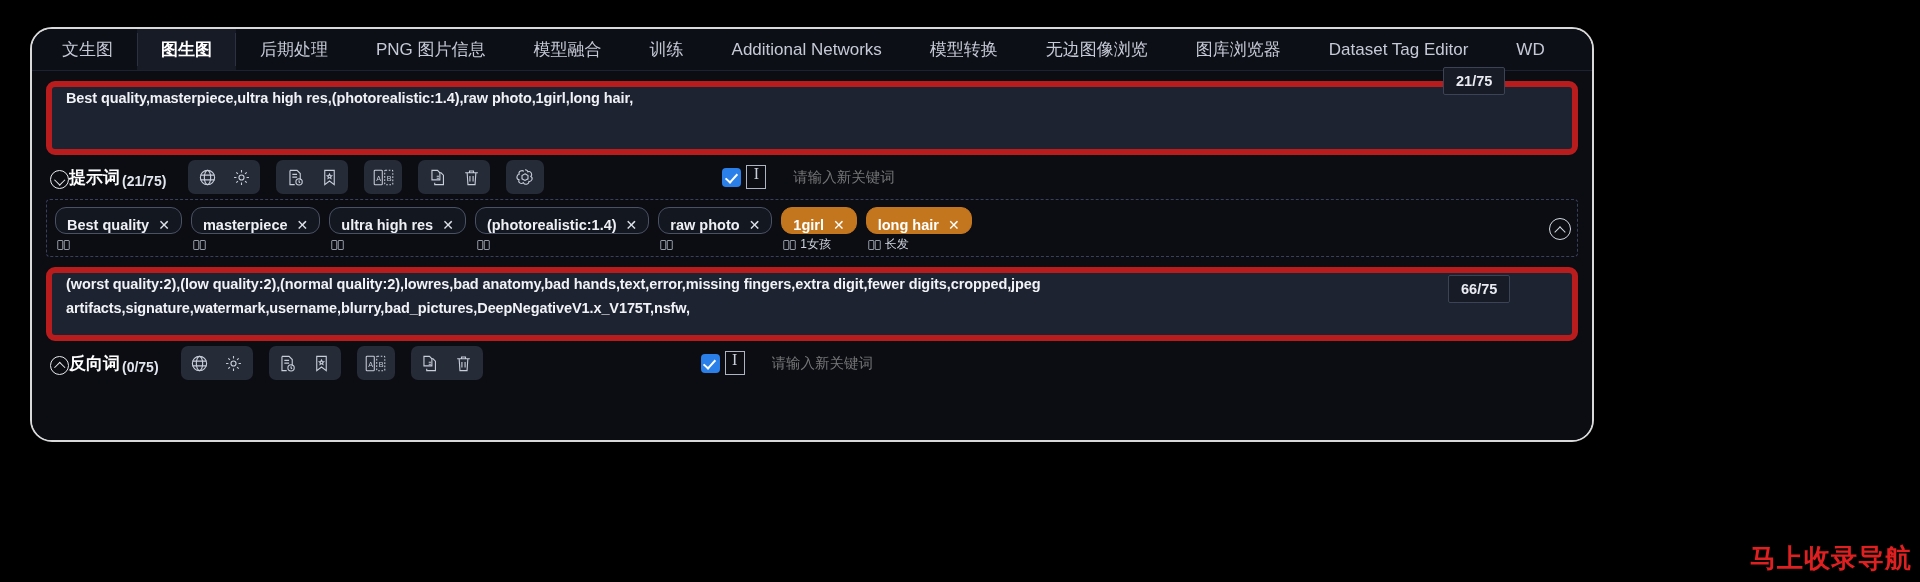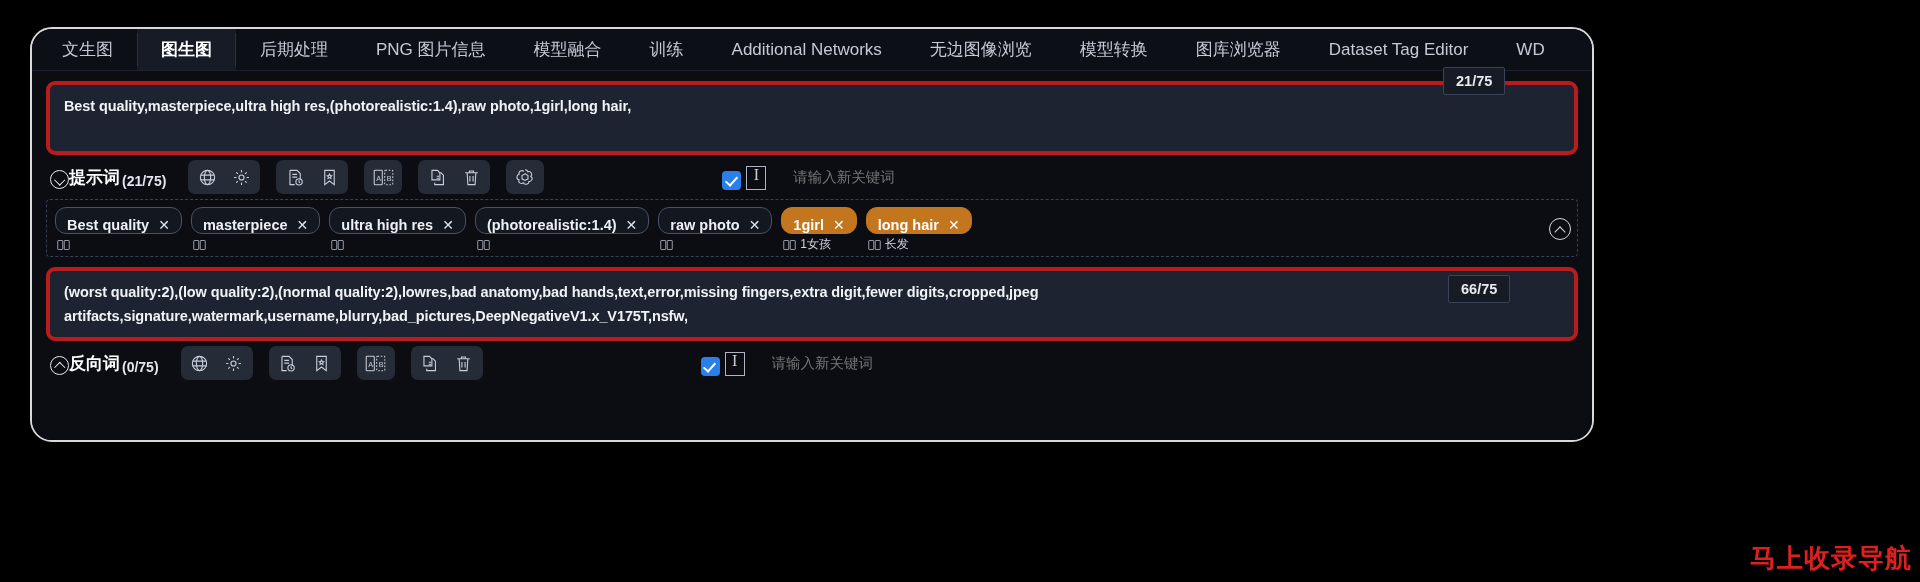--- a/index.html
+++ b/index.html
@@ -60,23 +60,23 @@
   .body-area {
     position: relative;
     padding: 10px 14px 0 14px;
     height: calc(100% - 42px);
     background: #0b0d13;
   }
 
   
   .prompt-box {
     background: #1d2330;
-    border: 4px solid #b91c1c;
+    border: 6px solid #b91c1c;
     border-radius: 9px;
-    padding: 10px 14px;
+    padding: 0 14px;
     color: #f0f2f6;
     font-size: 14.5px;
     font-weight: 700;
     letter-spacing: -0.1px;
     line-height: 1.65;
     word-break: break-word;
   }
   .prompt-box.pos { height: 74px; }
   .prompt-box.neg { height: 74px; margin-top: 0; }
 
@@ -131,21 +131,21 @@
   .iconbtn {
     width: 34px; height: 30px;
     display: flex; align-items: center; justify-content: center;
     border-radius: 5px;
     cursor: pointer;
   }
   .iconbtn svg { display:block; }
 
   
   .kw-wrap {
-    display: flex; align-items: flex-end;
+    display: flex; align-items: center;
     gap: 3px;
     margin-left: 178px;
     flex: 1;
   }
   .kw-check {
     width: 19px; height: 19px;
     background: #2b7fe8;
     border-radius: 4px;
     position: relative;
     flex:0 0 auto;
@@ -302,24 +302,24 @@
       <div class="tab">
           <span>模型融合</span>
         </div>
       <div class="tab">
           <span>训练</span>
         </div>
       <div class="tab">
           <span>Additional Networks</span>
         </div>
       <div class="tab">
+          <span>模型转换</span>
+        </div>
+      <div class="tab">
           <span>无边图像浏览</span>
-        </div>
-      <div class="tab">
-          <span>模型转换</span>
         </div>
       <div class="tab">
           <span>图库浏览器</span>
         </div>
       <div class="tab">
           <span>Dataset Tag Editor</span>
         </div>
       <div class="tab">
           <span>WD</span>
         </div>

